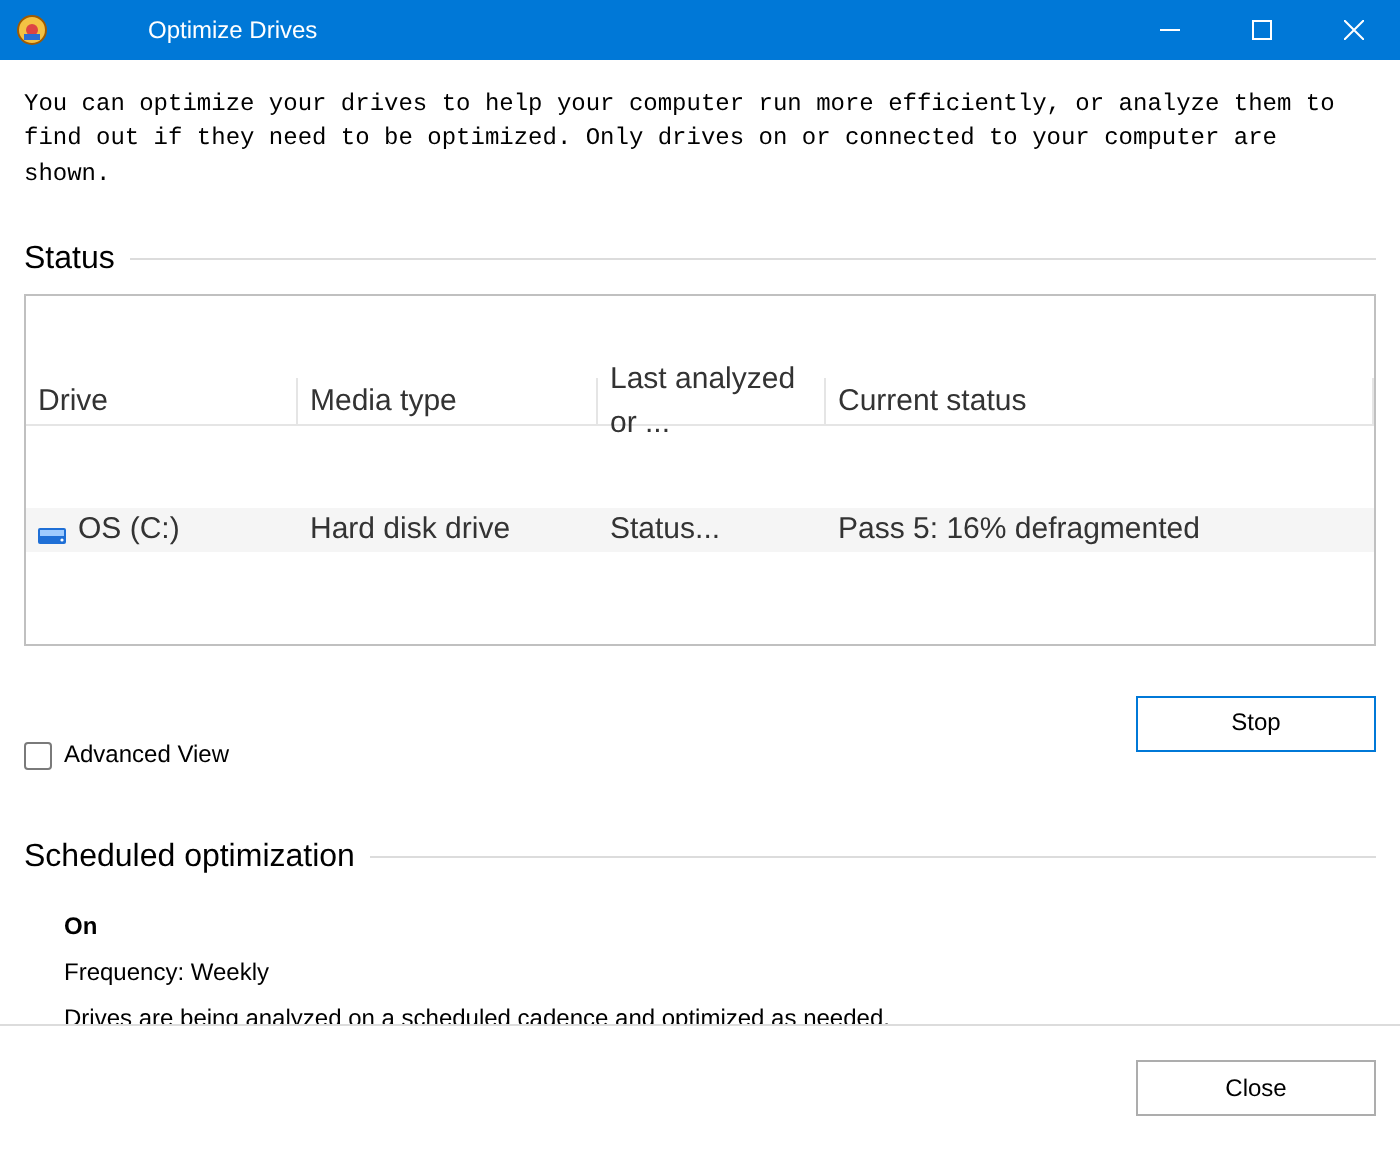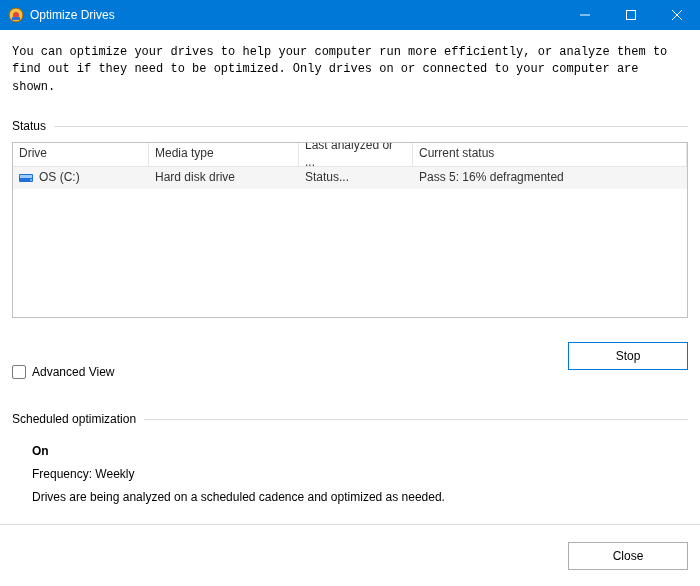--- a/index.html
+++ b/index.html
@@ -6,41 +6,42 @@
     html, body { width: 700px; height: 586px; background: #ffffff; overflow: hidden; }
 
     .titlebar {
       height: 30px;
       background: #0078d7;
       color: #ffffff;
       display: flex;
       align-items: center;
       font-size: 12px;
       user-select: none;
+      gap: 44px;
     }
     .titlebar .app-icon { width: 16px; height: 16px; margin: 0 6px 0 8px; }
     .titlebar .title { flex: 1; }
     .win-btns { display: flex; height: 100%; }
     .win-btn { width: 46px; display: flex; align-items: center; justify-content: center; cursor: pointer; }
 
     .content { padding: 14px 12px 0 12px; color: #000; font-size: 12px; line-height: 1.45; }
 
     .desc { margin-bottom: 22px; font-family: Liberation Mono, monospace; }
 
     .section-header { display: flex; align-items: center; margin-bottom: 6px; }
-    .section-header .label { font-size: 12px; color: #000; padding-right: 8px; }
+    .section-header .label { font-size: 16px; color: #000; padding-right: 8px; }
     .section-header .rule { flex: 1; height: 1px; background: #dcdcdc; }
 
     .drive-table {
       border: 1px solid #c0c0c0;
       height: 176px;
       background: #ffffff;
       overflow: hidden;
     }
-    .drive-header, .drive-row { display: flex; align-items: center; font-size: 12px; }
+    .drive-header, .drive-row { display: flex; align-items: center; font-size: 15px; margin-top: 41px; }
     .drive-header { height: 24px; background: #ffffff; border-bottom: 1px solid #e5e5e5; }
     .drive-header .col { border-right: 1px solid #e5e5e5; padding: 0 6px; height:100%; display:flex; align-items:center; color:#333; cursor:default; }
     .drive-row { height: 22px; background: #f5f5f5; }
     .drive-row .col { padding: 0 6px; display:flex; align-items:center; height:100%; color:#333; }
     .col.c1 { width: 136px; }
     .col.c2 { width: 150px; }
     .col.c3 { width: 114px; }
     .col.c4 { flex: 1; }
     .drive-icon { width: 16px; height: 12px; margin-right: 4px; flex-shrink:0; }
 
@@ -48,21 +49,21 @@
     .chk-wrap { display: flex; align-items: center; gap: 6px; cursor: pointer; margin-top: 32px; }
     .chk { width: 14px; height: 14px; border: 1px solid #7a7a7a; border-radius: 2px; background:#fff; }
     .btn { min-width: 120px; height: 28px; border: 1px solid #0078d7; background: #ffffff; color: #000; font-size: 12px; display:flex; align-items:center; justify-content:center; cursor:pointer; padding: 0 14px; }
     .btn.gray { border-color: #adadad; }
 
     .sched-area { margin-top: 30px; }
     .sched-body { padding: 6px 0 0 20px; display: flex; justify-content: space-between; align-items: flex-start; gap: 16px; }
     .sched-text { font-size: 12px; line-height: 1.9; }
     .sched-text .on { font-weight: 600; }
 
-    .footer { position: absolute; bottom: 0; left: 0; right: 0; height: 62px; border-top: 1px solid #dcdcdc; background:#ffffff; display:flex; align-items:center; justify-content:flex-end; padding: 0 12px; }
+    .footer { position: absolute; bottom: 12px; left: 0; right: 0; height: 62px; border-top: 1px solid #dcdcdc; background:#ffffff; display:flex; align-items:center; justify-content:flex-end; padding: 0 12px; }
   </style>
 </head>
 <body>
 
 <div class="titlebar">
   <span class="app-icon">
     <svg viewBox="0 0 16 16">
         <circle cx="8" cy="8" r="7" fill="#f3c244" stroke="#a05a00" stroke-width="1"></circle>
         <circle cx="8" cy="8" r="3" fill="#d44"></circle>
         <rect x="4" y="10" width="8" height="3" fill="#2a6ed4"></rect>

